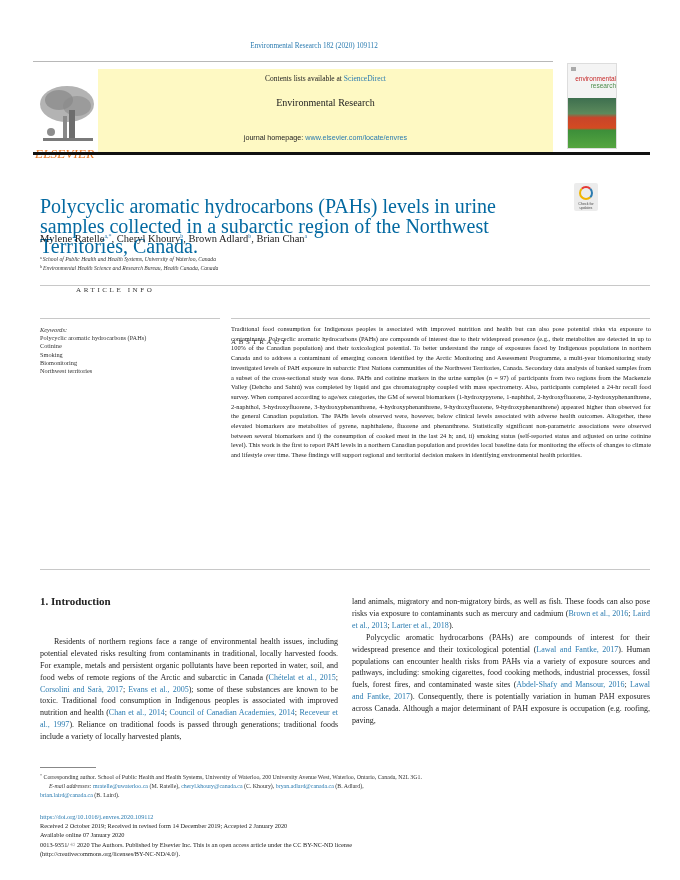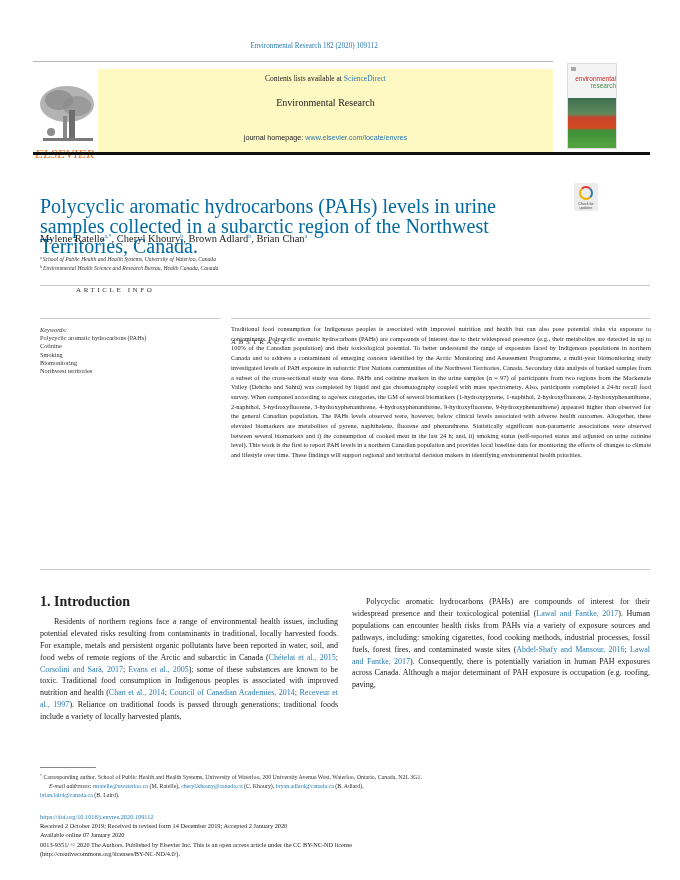--- a/index.html
+++ b/index.html
@@ -47,21 +47,21 @@
   .section-label { position: absolute; font-size: 7px; letter-spacing: 2.6px; color: #333; }
 
   .keywords { position: absolute; top: 326px; left: 40px; width: 185px; font-size: 6.3px; line-height: 8.2px; color: #333; }
   .keywords .kw-head { font-style: italic; }
 
   .abstract { position: absolute; top: 324px; left: 231px; width: 420px; font-size: 6.4px; line-height: 9.7px; color: #222; text-align: justify; text-align-last: left; hyphens: auto; }
 
   .col { position: absolute; top: 596px; width: 298px; font-size: 8px; line-height: 11.9px; color: #222; text-align: justify; hyphens: auto; }
   .col.left { left: 40px; }
   .col.right { left: 352px; top: 596px; }
-  .h1 { font-weight: bold; font-size: 14px; margin-bottom: 8px; }
+  .h1 { font-weight: bold; font-size: 11px; margin-bottom: 28px; }
   .indent { text-indent: 14px; }
 
   .fn-rule { position: absolute; top: 767px; left: 40px; width: 56px; height: 1px; background: #888; }
   .footnote { position: absolute; top: 771px; left: 40px; width: 620px; font-size: 5.9px; line-height: 9px; color: #333; }
   .footnote .em-label { font-style: italic; }
   .footnote sup { font-size: 4px; vertical-align: 2px; }
 
   .pubinfo { position: absolute; top: 812px; left: 40px; width: 600px; font-size: 6.3px; line-height: 9.2px; color: #222; }
 </style>
 </head>
@@ -140,20 +140,21 @@
 <div class="abstract">Traditional food consumption for Indigenous peoples is associated with improved nutrition and health but can also pose potential risks via exposure to contaminants. Polycyclic aromatic hydrocarbons (PAHs) are compounds of interest due to their widespread presence (e.g., their metabolites are detected in up to 100% of the Canadian population) and their toxicological potential. To better understand the range of exposures faced by Indigenous populations in northern Canada and to address a contaminant of emerging concern identified by the Arctic Monitoring and Assessment Programme, a multi-year biomonitoring study investigated levels of PAH exposure in subarctic First Nations communities of the Northwest Territories, Canada. Secondary data analysis of banked samples from a subset of the cross-sectional study was done. PAHs and cotinine markers in the urine samples (n = 97) of participants from two regions from the Mackenzie Valley (Dehcho and Sahtú) was completed by liquid and gas chromatography coupled with mass spectrometry. Also, participants completed a 24-hr recall food survey. When compared according to age/sex categories, the GM of several biomarkers (1-hydroxypyrene, 1-naphthol, 2-hydroxyfluorene, 2-hydroxyphenanthrene, 2-naphthol, 3-hydroxyfluorene, 3-hydroxyphenanthrene, 4-hydroxyphenanthrene, 9-hydroxyfluorene, 9-hydroxyphenanthrene) appeared higher than observed for the general Canadian population. The PAHs levels observed were, however, below clinical levels associated with adverse health outcomes. Altogether, these elevated biomarkers are metabolites of pyrene, naphthalene, fluorene and phenanthrene. Statistically significant non-parametric associations were observed between several biomarkers and i) the consumption of cooked meat in the last 24 h; and, ii) smoking status (self-reported status and adjusted on urine cotinine level). This work is the first to report PAH levels in a northern Canadian population and provides local baseline data for monitoring the effects of changes to climate and lifestyle over time. These findings will support regional and territorial decision makers in identifying environmental health priorities.</div>
 
 <div class="rule-grey" style="top:569px; left:40px; width:610px;"></div>
 
 <div class="col left">
   <div class="h1">1.  Introduction</div>
   <p class="indent">Residents of northern regions face a range of environmental health issues, including potential elevated risks resulting from contaminants in traditional, locally harvested foods. For example, metals and persistent organic pollutants have been reported in water, soil, and food webs of remote regions of the Arctic and subarctic in Canada (<a class="link">Chételat et al., 2015</a>; <a class="link">Corsolini and Sarà, 2017</a>; <a class="link">Evans et al., 2005</a>); some of these substances are known to be toxic. Traditional food consumption in Indigenous peoples is associated with improved nutrition and health (<a class="link">Chan et al., 2014</a>; <a class="link">Council of Canadian Academies, 2014</a>; <a class="link">Receveur et al., 1997</a>). Reliance on traditional foods is passed through generations; traditional foods include a variety of locally harvested plants,</p>
 </div>
 
 <div class="col right">
+  <p>land animals, migratory and non-migratory birds, as well as fish. These foods can also pose risks via exposure to contaminants such as mercury and cadmium (<a class="link">Brown et al., 2016</a>; <a class="link">Laird et al., 2013</a>; <a class="link">Larter et al., 2018</a>).</p>
   <p class="indent">Polycyclic aromatic hydrocarbons (PAHs) are compounds of interest for their widespread presence and their toxicological potential (<a class="link">Lawal and Fantke, 2017</a>). Human populations can encounter health risks from PAHs via a variety of exposure sources and pathways, including: smoking cigarettes, food cooking methods, industrial processes, fossil fuels, forest fires, and contaminated waste sites (<a class="link">Abdel-Shafy and Mansour, 2016</a>; <a class="link">Lawal and Fantke, 2017</a>). Consequently, there is potentially variation in human PAH exposures across Canada. Although a major determinant of PAH exposure is occupation (e.g. roofing, paving,</p>
 </div>
 
 <div class="fn-rule"></div>
 <div class="footnote">
   <div style="padding-left:0;">
     <sup>*</sup> <span>Corresponding author. School of Public Health and Health Systems, University of Waterloo, 200 University Avenue West, Waterloo, Ontario, Canada, N2L 3G1.</span>
   </div>
   <div style="padding-left:9px;">
     <span class="em-label">E-mail addresses:</span>

